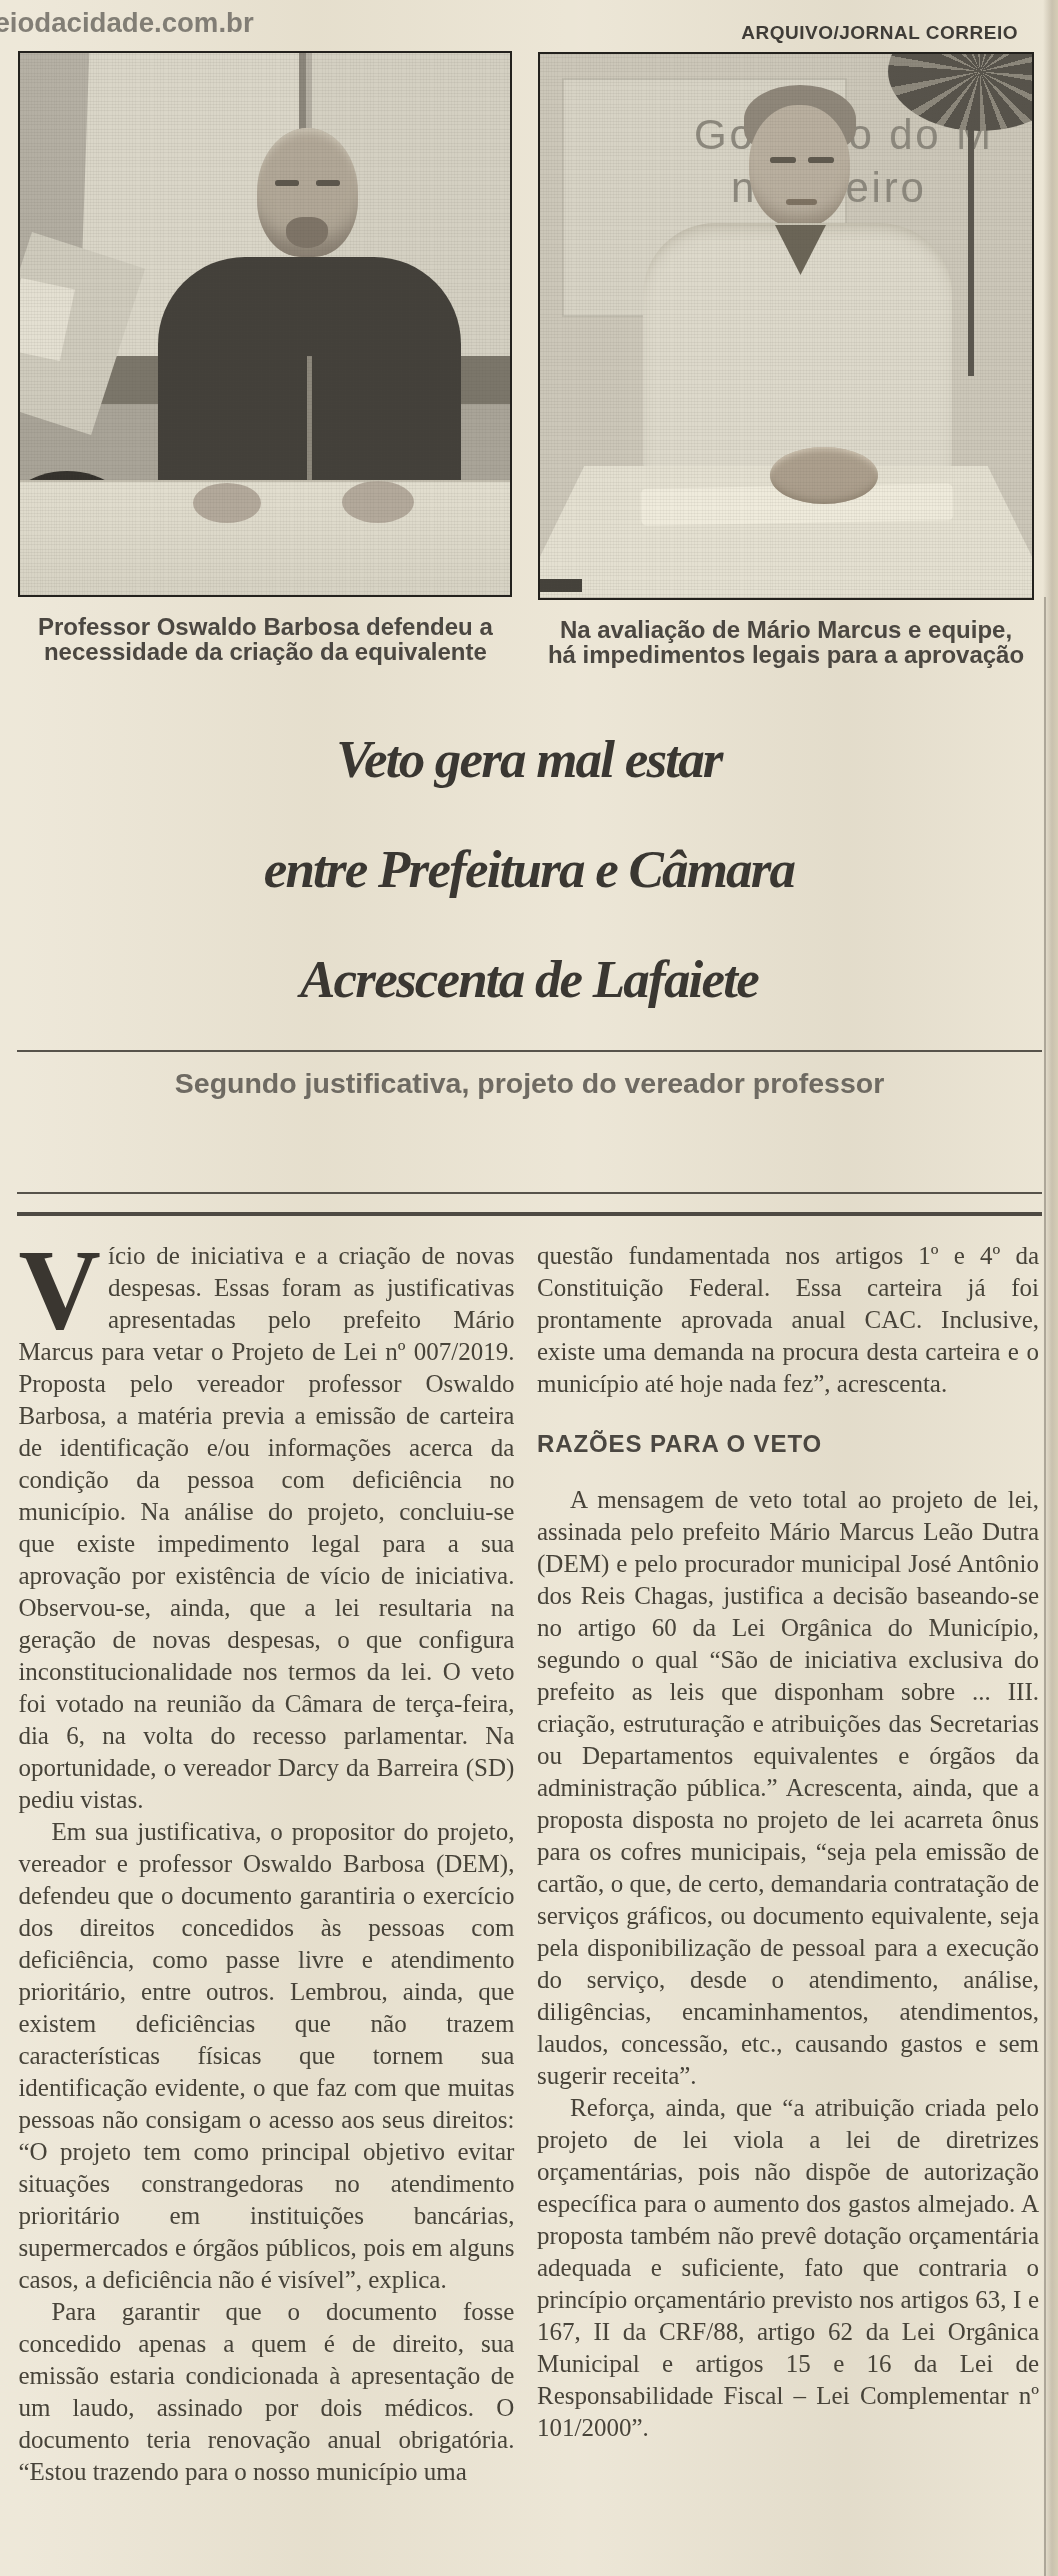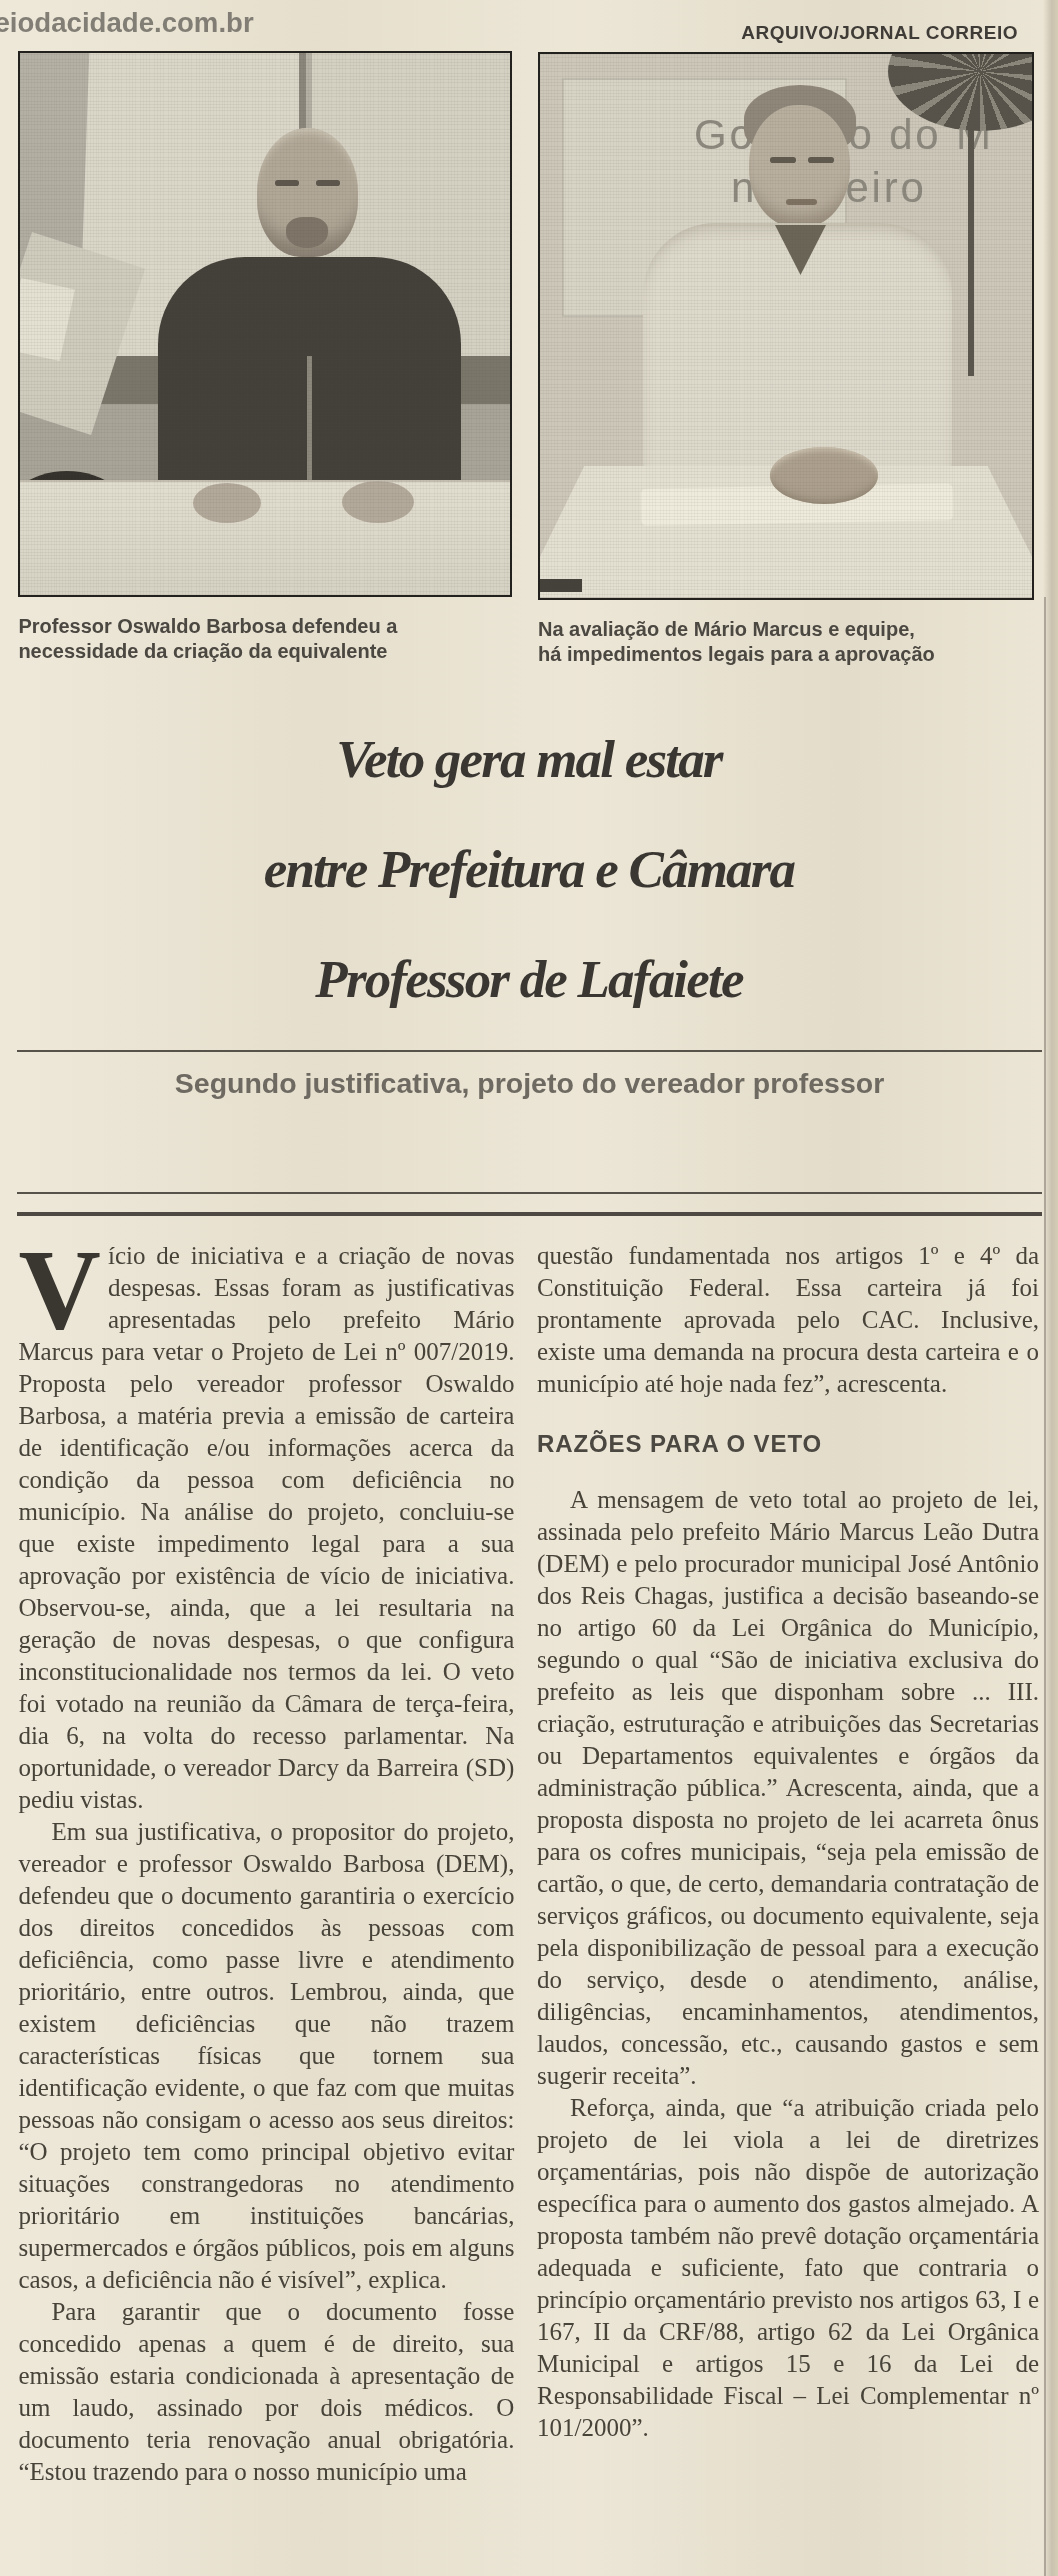--- a/index.html
+++ b/index.html
@@ -63,22 +63,22 @@
     box-shadow:inset 0 11px 16.5px -9.2px #b4ae9d;}
   .pr-collar{left:235px;top:171px;width:51px;height:50px;background:#6b6557;
     clip-path:polygon(0 0,100% 0,50% 100%);}
   .pr-hands{left:230px;top:393px;width:108px;height:57px;background:#ac9f8d;border-radius:50%;
     box-shadow:inset 0 5.5px 7.3px -3.7px #d7cdbb, inset 0 -7.3px 9.2px -5.5px #8a7e6c;}
   .pr-table{left:0;top:412px;width:100%;height:131px;background:#e4e0d1;
     clip-path:polygon(9% 0,91% 0,104% 100%,-4% 100%);}
   .pr-papers{left:101px;top:432px;width:312px;height:37px;background:#efebdc;border-radius:5.5px;transform:rotate(-1deg);}
   .pr-footbar{left:0;top:525px;width:42px;height:13px;background:#44413a;}
 
-  .cap{position:absolute;text-align:left;font-family:"Liberation Sans",sans-serif;font-weight:bold;
-    font-size:20px;line-height:25px;color:#4b4741;}
+  .cap{position:absolute;text-align:center;font-family:"Liberation Sans",sans-serif;font-weight:bold;
+    font-size:24px;line-height:25px;color:#4b4741;}
   #capL{left:18.4px;top:614px;width:494px;}
   #capR{left:538px;top:617px;width:496px;}
 
   .headline{position:absolute;left:0;top:704px;width:1058px;text-align:center;
     font-family:"Liberation Serif",serif;font-style:italic;font-weight:bold;
     font-size:53px;line-height:110px;color:#3a3732;letter-spacing:-1.8px;}
 
   .rule{position:absolute;left:16.5px;width:1025px;background:#57534b;}
   #rule1{top:1050px;height:1.8px;}
   #rule2{top:1192px;height:1.8px;}
@@ -150,40 +150,40 @@
     <div>necessidade da criação da equivalente</div>
   </div>
   <div class="cap" id="capR">
     <div>Na avaliação de Mário Marcus e equipe,</div>
     <div>há impedimentos legais para a aprovação</div>
   </div>
 
   <h1 class="headline" style="margin:0">
     <div>Veto gera mal estar</div>
     <div>entre Prefeitura e Câmara</div>
-    <div>Professor de Lafaiete</div>
+    <div>Acrescenta de Lafaiete</div>
   </h1>
 
   <div class="rule" id="rule1"></div>
 
   <div class="deck">
     <div>Segundo justificativa, projeto do vereador professor</div>
   </div>
 
   <div class="rule" id="rule2"></div>
   <div class="rule" id="rule3"></div>
 
   <div class="body-col" id="colL">
     <p class="lead"><span class="dropcap">V</span><span>ício de iniciativa e a criação de novas despesas. Essas foram as justificativas apresentadas pelo prefeito Mário Marcus para vetar o Projeto de Lei nº 007/2019. Proposta pelo vereador professor Oswaldo Barbosa, a matéria previa a emissão de carteira de identificação e/ou informações acerca da condição da pessoa com deficiência no município. Na análise do projeto, concluiu-se que existe impedimento legal para a sua aprovação por existência de vício de iniciativa. Observou-se, ainda, que a lei resultaria na geração de novas despesas, o que configura inconstitucionalidade nos termos da lei. O veto foi votado na reunião da Câmara de terça-feira, dia 6, na volta do recesso parlamentar. Na oportunidade, o vereador Darcy da Barreira (SD) pediu vistas.</span></p>
     <p>Em sua justificativa, o propositor do projeto, vereador e professor Oswaldo Barbosa (DEM), defendeu que o documento garantiria o exercício dos direitos concedidos às pessoas com deficiência, como passe livre e atendimento prioritário, entre outros. Lembrou, ainda, que existem deficiências que não trazem características físicas que tornem sua identificação evidente, o que faz com que muitas pessoas não consigam o acesso aos seus direitos: “O projeto tem como principal objetivo evitar situações constrangedoras no atendimento prioritário em instituições bancárias, supermercados e órgãos públicos, pois em alguns casos, a deficiência não é visível”, explica.</p>
     <p>Para garantir que o documento fosse concedido apenas a quem é de direito, sua emissão estaria condicionada à apresentação de um laudo, assinado por dois médicos. O documento teria renovação anual obrigatória. “Estou trazendo para o nosso município uma</p>
   </div>
 
   <div class="body-col" id="colR">
-    <p class="lead">questão fundamentada nos artigos 1º e 4º da Constituição Federal. Essa carteira já foi prontamente aprovada pelo CAC. Inclusive, existe uma demanda na procura desta carteira e o município até hoje nada fez”, acrescenta.</p>
+    <p class="lead">questão fundamentada nos artigos 1º e 4º da Constituição Federal. Essa carteira já foi prontamente aprovada anual CAC. Inclusive, existe uma demanda na procura desta carteira e o município até hoje nada fez”, acrescenta.</p>
     <h2 class="subhead">RAZÕES PARA O VETO</h2>
     <p>A mensagem de veto total ao projeto de lei, assinada pelo prefeito Mário Marcus Leão Dutra (DEM) e pelo procurador municipal José Antônio dos Reis Chagas, justifica a decisão baseando-se no artigo 60 da Lei Orgânica do Município, segundo o qual “São de iniciativa exclusiva do prefeito as leis que disponham sobre ... III. criação, estruturação e atribuições das Secretarias ou Departamentos equivalentes e órgãos da administração pública.” Acrescenta, ainda, que a proposta disposta no projeto de lei acarreta ônus para os cofres municipais, “seja pela emissão de cartão, o que, de certo, demandaria contratação de serviços gráficos, ou documento equivalente, seja pela disponibilização de pessoal para a execução do serviço, desde o atendimento, análise, diligências, encaminhamentos, atendimentos, laudos, concessão, etc., causando gastos e sem sugerir receita”.</p>
     <p>Reforça, ainda, que “a atribuição criada pelo projeto de lei viola a lei de diretrizes orçamentárias, pois não dispõe de autorização específica para o aumento dos gastos almejado. A proposta também não prevê dotação orçamentária adequada e suficiente, fato que contraria o princípio orçamentário previsto nos artigos 63, I e 167, II da CRF/88, artigo 62 da Lei Orgânica Municipal e artigos 15 e 16 da Lei de Responsabilidade Fiscal – Lei Complementar nº 101/2000”.</p>
   </div>
 
   <div class="crease"></div>
   <div class="edge"></div>
 
 </div>
 

